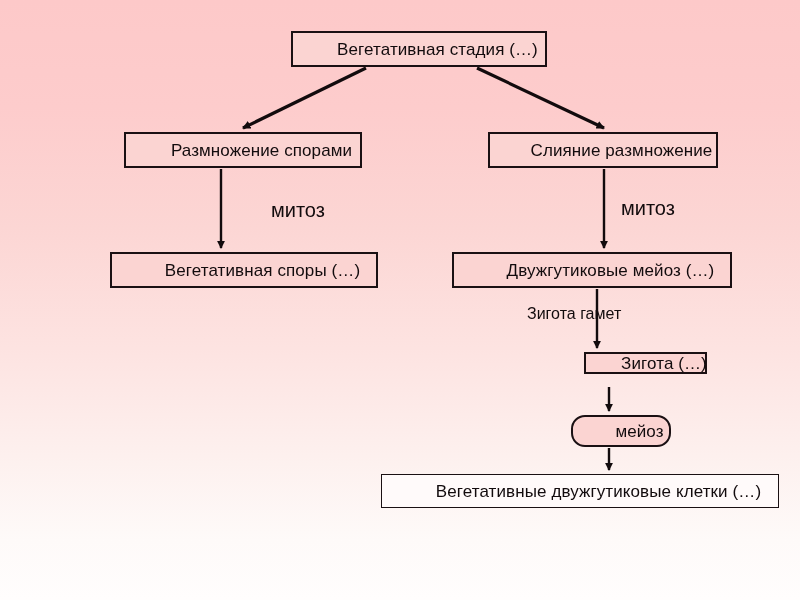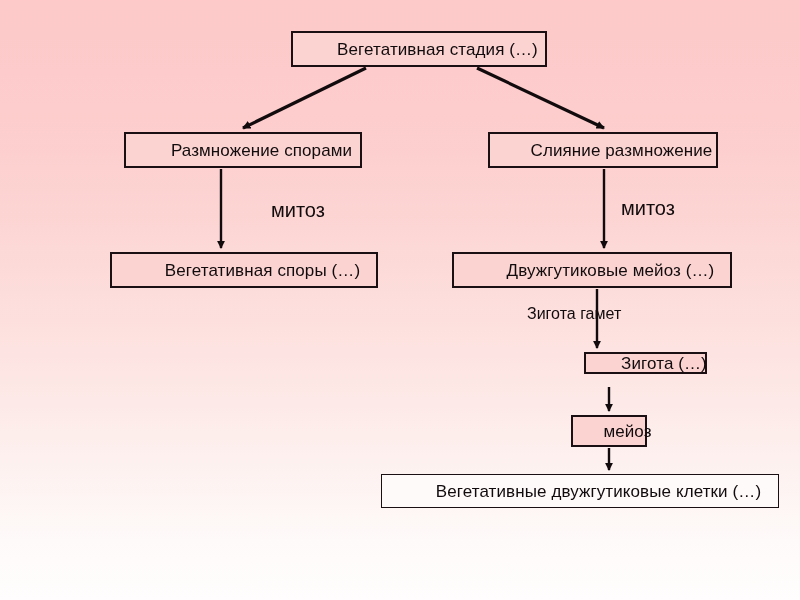--- a/index.html
+++ b/index.html
@@ -67,21 +67,21 @@
     font-size: 16px;
   }
 
   
   #node-vegetative-stage      { left: 291px; top: 31px;  width: 256px; height: 36px; }
   #node-spore-reproduction    { left: 124px; top: 132px; width: 238px; height: 36px; }
   #node-sexual-reproduction   { left: 488px; top: 132px; width: 230px; height: 36px; }
   #node-biflagellate-spores   { left: 110px; top: 252px; width: 268px; height: 36px; }
   #node-biflagellate-gametes  { left: 452px; top: 252px; width: 280px; height: 36px; }
   #node-zygote                { left: 536px; top: 352px; width: 123px; height: 22px; margin-left: 48px; }
-  #node-meiosis               { left: 571px; top: 415px; width: 76px;  height: 32px; }
+  #node-meiosis               { left: 571px; top: 415px; width: 100px;  height: 32px; border-radius: 14px; }
   #node-vegetative-cells      { left: 381px; top: 474px; width: 398px; height: 34px; }
 
   
   #label-mitosis-left  { left: 271px; top: 200px; }
   #label-mitosis-right { left: 621px; top: 198px; }
   #label-gamete-fusion { left: 527px; top: 306px; }
 </style>
 </head>
 <body>
 

